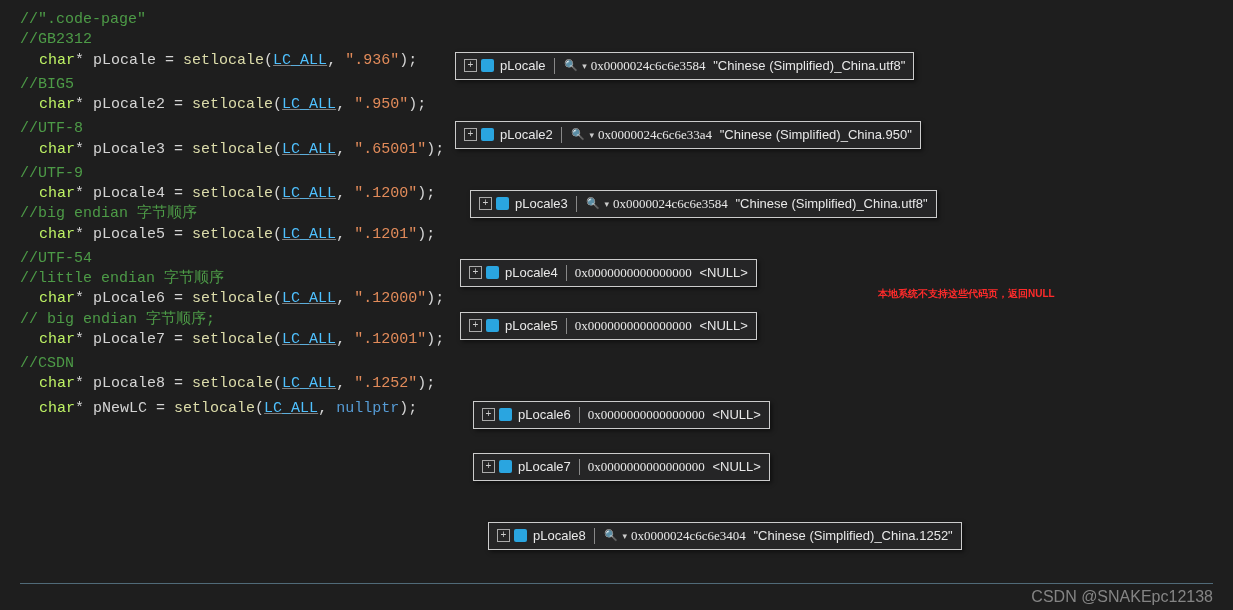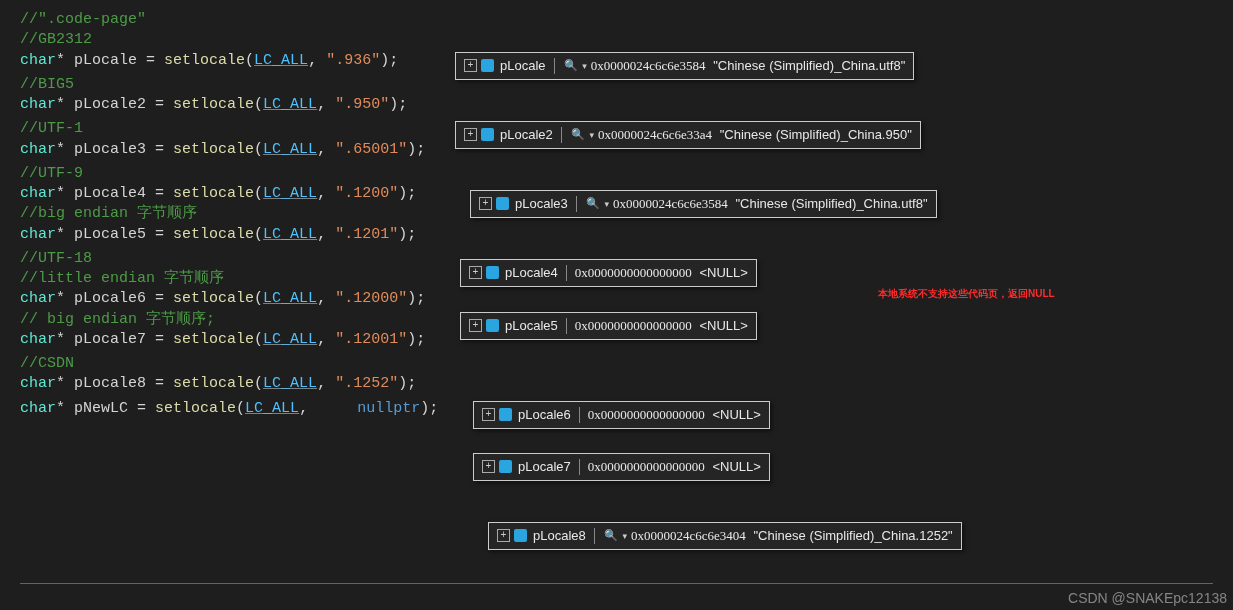--- a/index.html
+++ b/index.html
@@ -10,27 +10,27 @@
     font-size: 15px;
     color: #d4d4d4;
     width: 1233px;
     height: 610px;
     box-sizing: border-box;
     position: relative;
     line-height: 1.35;
   }
   .line { white-space: pre; position: relative; }
   .comment   { color: #4d9b47; }
-  .keyword   { color: #5eead4; }
+  .keyword   { color: #bef264; margin-left: 19px; }
   .operator  { color: #d4d4d4; }
   .identifier{ color: #d4d4d4; }
   .function  { color: #dcdcaa; margin-top: 48px; }
   .enum      { color: #4FC1FF; text-decoration: underline; text-decoration-color: #808080; margin-top: 44px;}
   .string    { color: #e28b5a; }
-  .nullkw    { color: #569cd6; margin-left: 40px; }
+  .nullkw    { color: #569cd6; }
   .punct     { color: #d4d4d4; }
   .sep { height: 4px; }
 
   .tooltip {
     position: absolute;
     background: #252526;
     border: 1px solid #cccccc;
     color: #e8e8e8;
     font-family: 'Segoe UI', Tahoma, sans-serif;
     font-size: 13px;
@@ -52,52 +52,52 @@
   .anno {
     position: absolute;
     color: #ff2b2b;
     font-family: 'Microsoft YaHei', sans-serif;
     font-size: 10px;
     font-weight: bold;
   }
 
   .watermark {
     position: absolute;
-    right: 6px;
+    right: 20px;
     bottom: 2px;
     color: #b0b0b0;
     font-family: 'Segoe UI', sans-serif;
-    font-size: 14px;
+    font-size: 16px;
     opacity: 0.7;
   }
   .underline-bar{
     position:absolute;
     left:20px; right:20px; bottom:26px;
     height:1px; background:#9cdcfe; opacity:.4;
   }
 </style>
 </head>
 <body>
 
 <div class="line"><span class="comment">//".code-page"</span></div>
 <div class="line"><span class="comment">//GB2312</span></div>
 <div class="line"><span class="keyword">char</span><span class="operator">*</span> <span class="identifier">pLocale</span><span class="operator"> = </span><span class="function">setlocale</span><span class="punct">(</span><span class="enum">LC_ALL</span><span class="punct">, </span><span class="string">".936"</span><span class="punct">);</span></div>
 <div class="sep"></div>
 <div class="line"><span class="comment">//BIG5</span></div>
 <div class="line"><span class="keyword">char</span><span class="operator">*</span> <span class="identifier">pLocale2</span><span class="operator"> = </span><span class="function">setlocale</span><span class="punct">(</span><span class="enum">LC_ALL</span><span class="punct">, </span><span class="string">".950"</span><span class="punct">);</span></div>
 <div class="sep"></div>
-<div class="line"><span class="comment">//UTF-1</span></div>
+<div class="line"><span class="comment">//UTF-8</span></div>
 <div class="line"><span class="keyword">char</span><span class="operator">*</span> <span class="identifier">pLocale3</span><span class="operator"> = </span><span class="function">setlocale</span><span class="punct">(</span><span class="enum">LC_ALL</span><span class="punct">, </span><span class="string">".65001"</span><span class="punct">);</span></div>
 <div class="sep"></div>
 <div class="line"><span class="comment">//UTF-9</span></div>
 <div class="line"><span class="keyword">char</span><span class="operator">*</span> <span class="identifier">pLocale4</span><span class="operator"> = </span><span class="function">setlocale</span><span class="punct">(</span><span class="enum">LC_ALL</span><span class="punct">, </span><span class="string">".1200"</span><span class="punct">);</span></div>
 <div class="line"><span class="comment">//big endian 字节顺序</span></div>
 <div class="line"><span class="keyword">char</span><span class="operator">*</span> <span class="identifier">pLocale5</span><span class="operator"> = </span><span class="function">setlocale</span><span class="punct">(</span><span class="enum">LC_ALL</span><span class="punct">, </span><span class="string">".1201"</span><span class="punct">);</span></div>
 <div class="sep"></div>
-<div class="line"><span class="comment">//UTF-18</span></div>
+<div class="line"><span class="comment">//UTF-54</span></div>
 <div class="line"><span class="comment">//little endian 字节顺序</span></div>
 <div class="line"><span class="keyword">char</span><span class="operator">*</span> <span class="identifier">pLocale6</span><span class="operator"> = </span><span class="function">setlocale</span><span class="punct">(</span><span class="enum">LC_ALL</span><span class="punct">, </span><span class="string">".12000"</span><span class="punct">);</span></div>
 <div class="line"><span class="comment">// big endian 字节顺序;</span></div>
 <div class="line"><span class="keyword">char</span><span class="operator">*</span> <span class="identifier">pLocale7</span><span class="operator"> = </span><span class="function">setlocale</span><span class="punct">(</span><span class="enum">LC_ALL</span><span class="punct">, </span><span class="string">".12001"</span><span class="punct">);</span></div>
 <div class="sep"></div>
 <div class="line"><span class="comment">//CSDN</span></div>
 <div class="line"><span class="keyword">char</span><span class="operator">*</span> <span class="identifier">pLocale8</span><span class="operator"> = </span><span class="function">setlocale</span><span class="punct">(</span><span class="enum">LC_ALL</span><span class="punct">, </span><span class="string">".1252"</span><span class="punct">);</span></div>
 <div class="sep"></div>
 <div class="underline-bar"></div>
 <div class="line"><span class="keyword">char</span><span class="operator">*</span> <span class="identifier">pNewLC</span><span class="operator"> = </span><span class="function">setlocale</span><span class="punct">(</span><span class="enum">LC_ALL</span><span class="punct">, </span><span class="nullkw">nullptr</span><span class="punct">);</span></div>

